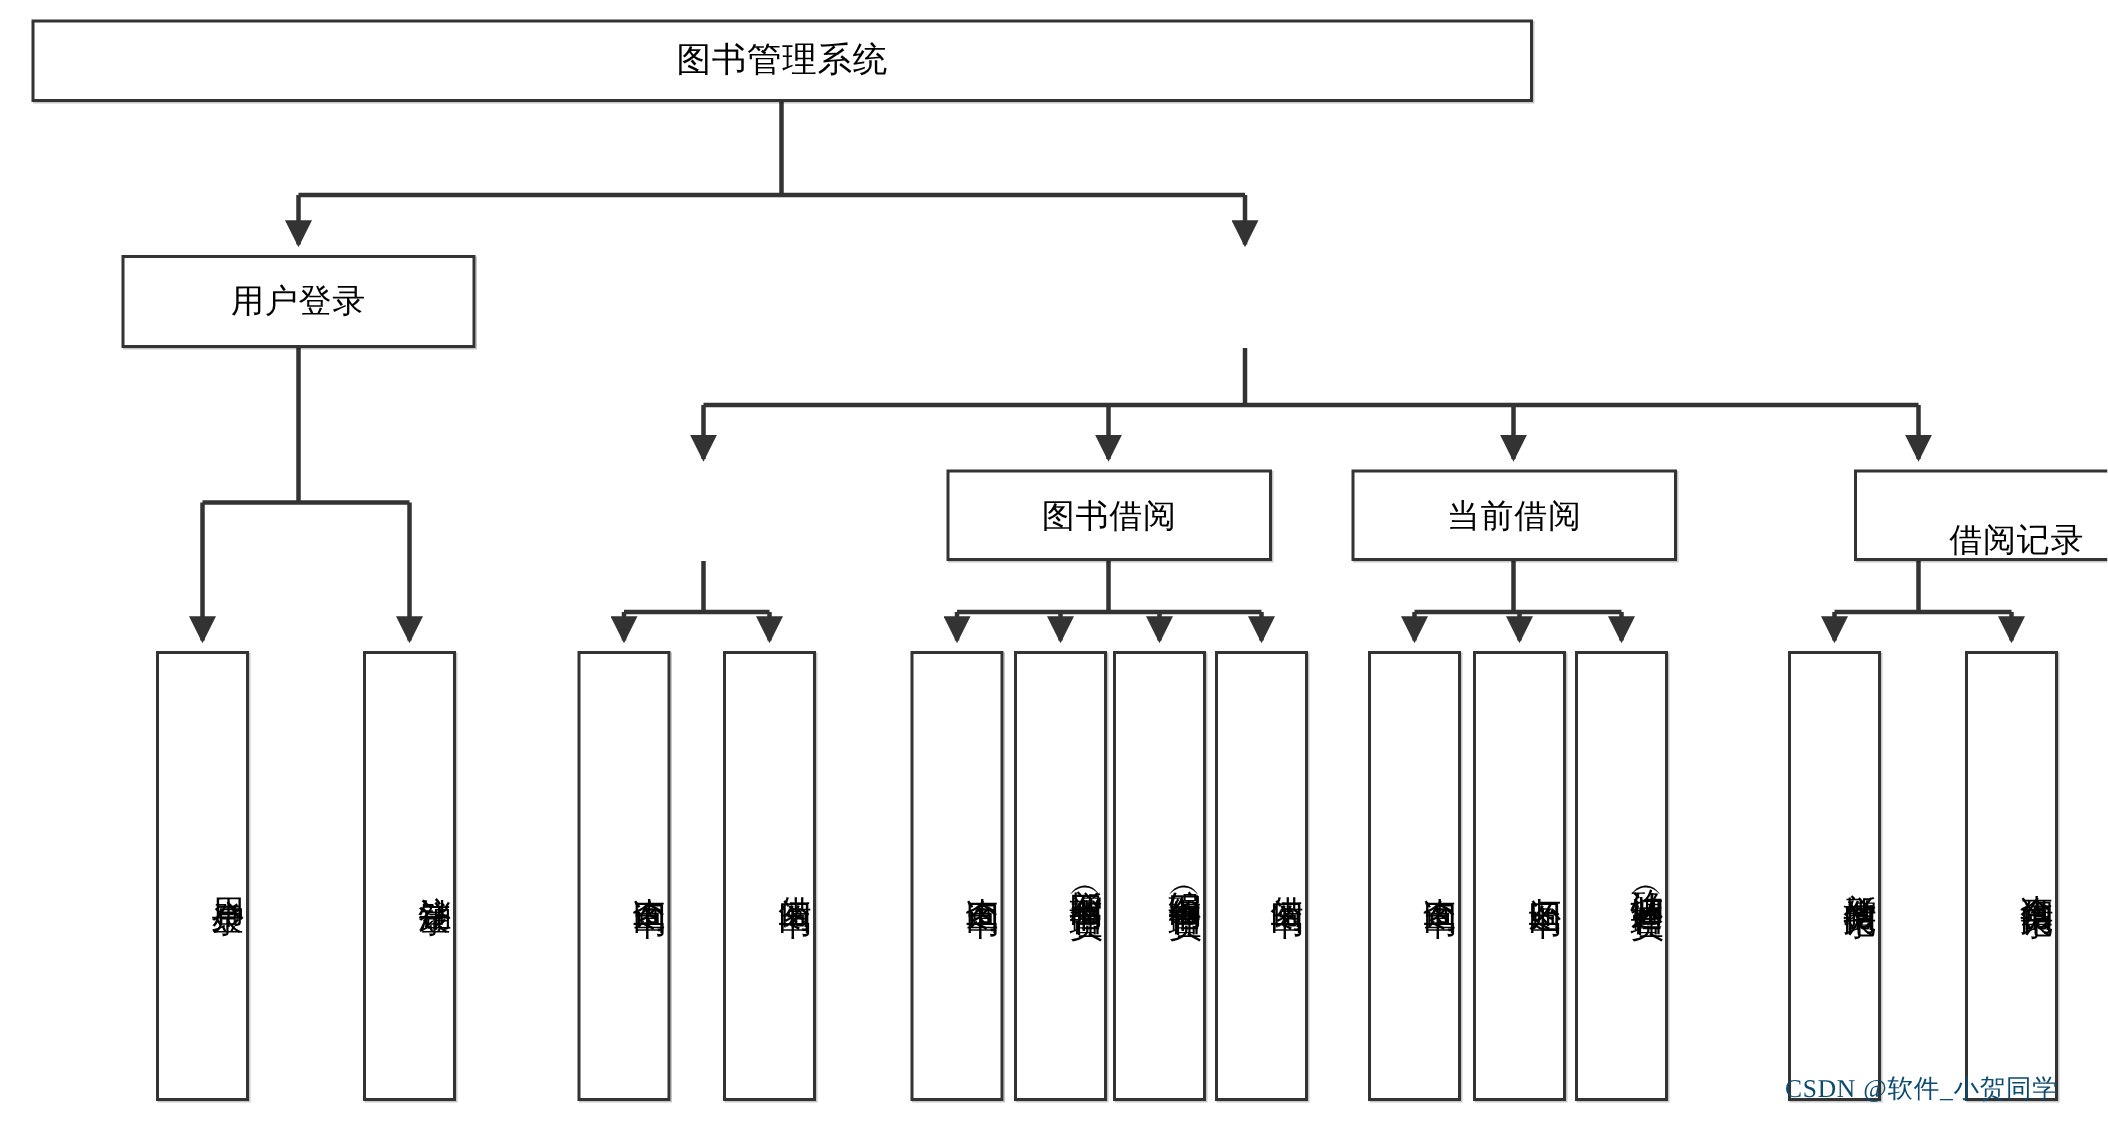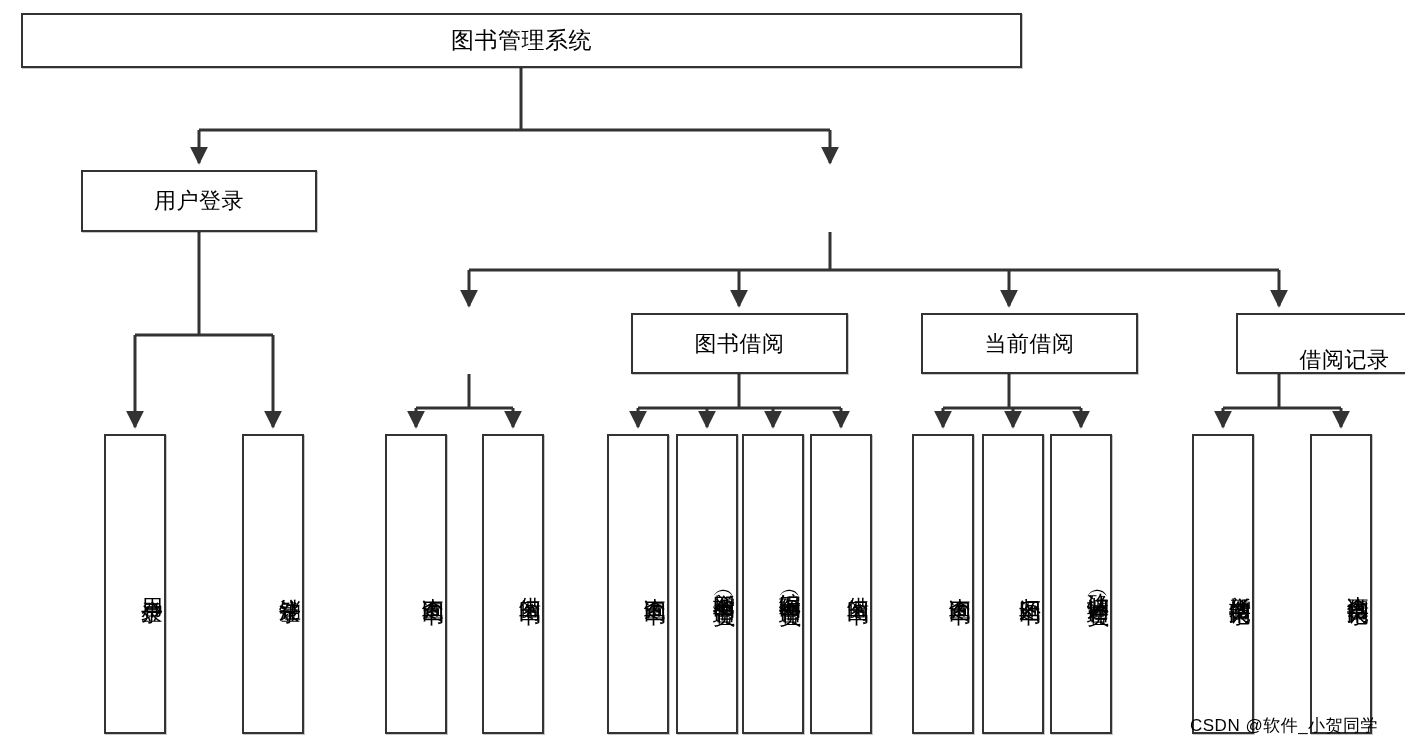--- a/index.html
+++ b/index.html
@@ -9,20 +9,21 @@
   }
   body {
     font-family: "Liberation Sans", "DejaVu Sans", sans-serif;
   }
   #canvas {
     position: relative;
     width: 1405px;
     height: 747px;
     background: #ffffff;
     overflow: hidden;
+    font-family: Liberation Serif, serif;
   }
   svg.wires {
     position: absolute;
     left: 0;
     top: 0;
     width: 1405px;
     height: 747px;
     pointer-events: none;
   }
   .node {
@@ -53,21 +54,21 @@
     padding: 6px 0;
     align-items: flex-start;
     justify-content: center;
   }
   .node.v.topalign {
     align-items: flex-start;
   }
   .watermark {
     position: absolute;
     font-size: 17px;
-    color: #000000;
+    color: #0c4a6e;
     white-space: nowrap;
     letter-spacing: 0.5px;
   }
 </style>
 </head>
 <body>
 
 <div id="canvas">
 
   <svg class="wires" viewBox="0 0 1405 747" xmlns="http://www.w3.org/2000/svg">
@@ -124,21 +125,21 @@
     <span>图书管理系统</span>
   </div>
 
   <div class="node h" style="left:81px; top:170px; width:236px; height:62px;">
     <span>用户登录</span>
   </div>
 
   <div class="node h" style="left:631px; top:313px; width:217px; height:61px;">
     <span>图书借阅</span>
   </div>
-  <div class="node h" style="left:901px; top:313px; width:217px; height:61px;margin-left:20px;">
+  <div class="node h" style="left:901px; top:313px; width:217px; height:61px;">
     <span>当前借阅</span>
   </div>
   <div class="node h" style="left:1236px; top:313px; width:217px; height:61px;align-items:flex-end;">
     <span>借阅记录</span>
   </div>
 
   <div class="node v" style="left:104px; top:434px; width:62px; height:300px;">
     <span>用户登录</span>
   </div>
   <div class="node v" style="left:242px; top:434px; width:62px; height:300px;">

